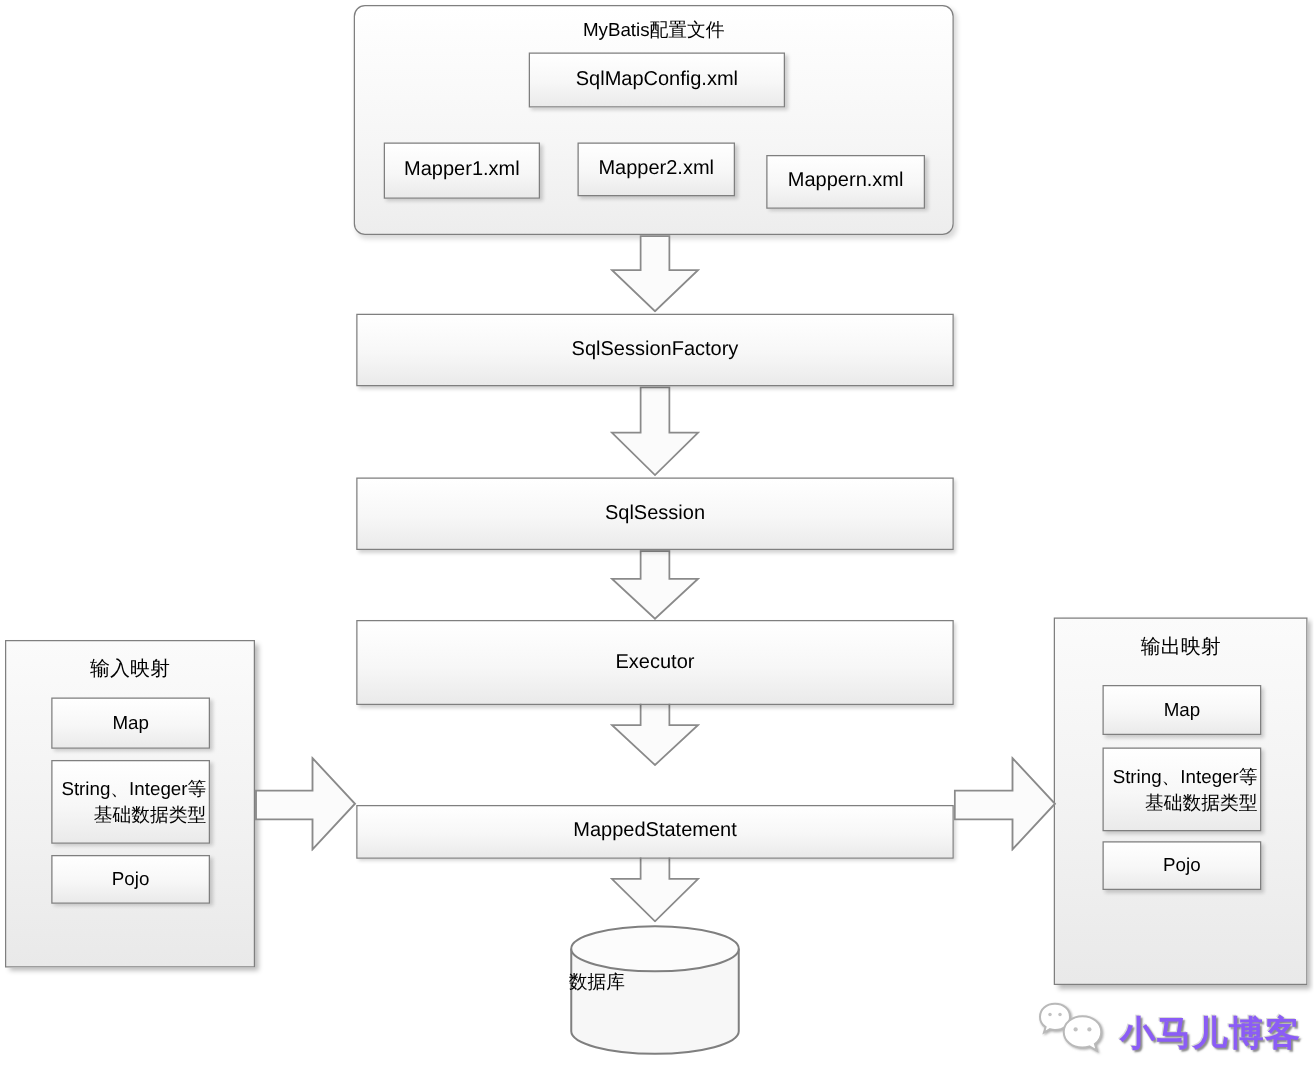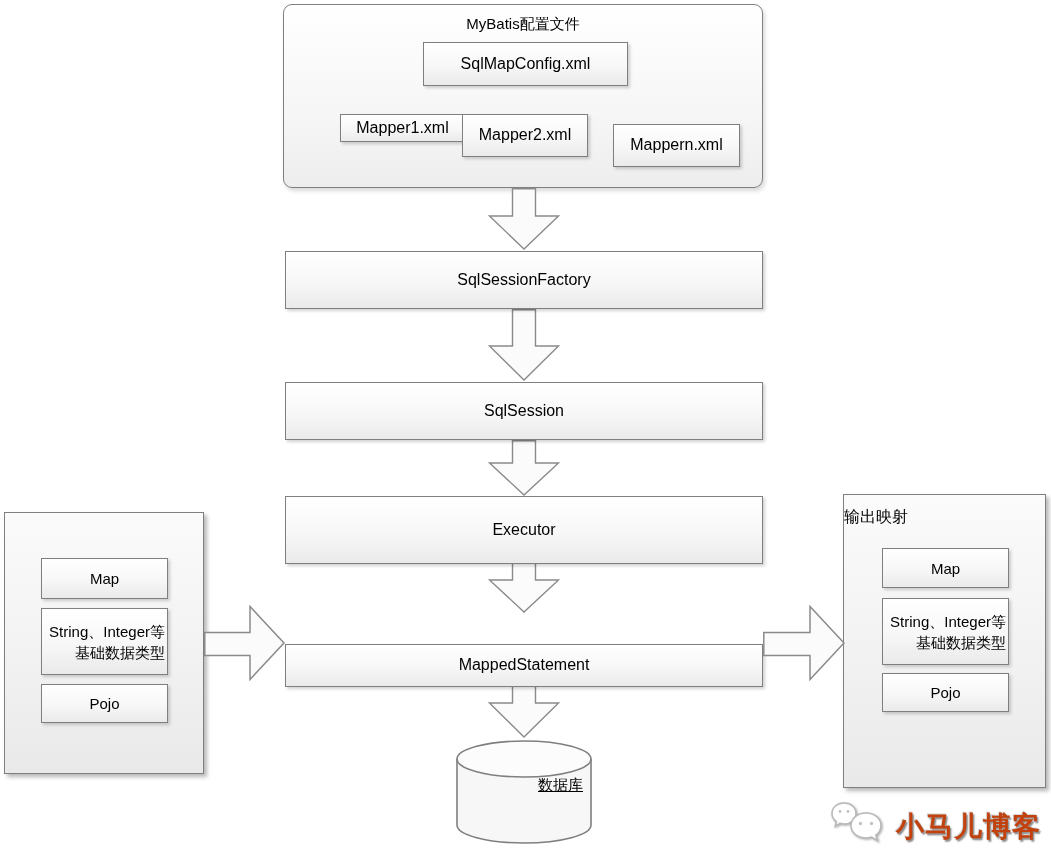--- a/index.html
+++ b/index.html
@@ -26,51 +26,51 @@
     position:absolute;left:0;top:10px;width:100%;
     text-align:center;font-size:15px;
   }
   .panel{
     position:absolute;
     background:linear-gradient(180deg,#fbfbfb 0%,#f1f1f1 60%,#e9e9e9 100%);
     border:1.5px solid #7f7f7f;
     box-shadow:3px 3px 4px rgba(0,0,0,0.28);
     box-sizing:border-box;
   }
-  .panel-title{position:absolute;left:0;top:12px;width:100%;text-align:left;font-size:16px;}
+  .panel-title{position:absolute;left:0;top:12px;width:100%;text-align:center;font-size:16px;}
   .small-text{font-size:15px;}
   .arrow-svg{position:absolute;display:block;}
   .cyl{position:absolute;left:455px;top:737px;width:138px;height:108px;}
   .cyl-label{
-    position:absolute;left:445px;top:776px;width:138px;
-    text-align:right;font-size:15px;text-decoration:underline;
+    position:absolute;left:455px;top:776px;width:138px;
+    text-align:left;font-size:15px;
   }
   .watermark{
     position:absolute;left:830px;top:796px;width:215px;height:62px;
     display:flex;align-items:center;gap:6px;
   }
   .wm-text{
     font-size:28px;font-weight:bold;letter-spacing:1px;
-    color:#c2410c;
+    color:#8b5cf6;
     text-shadow:-1px -1px 0 rgba(190,190,190,0.55),
                  1.5px 1.5px 1.5px rgba(125,125,125,0.9),
                  0 0 1px rgba(160,160,160,0.6);
     white-space:nowrap;
   }
   .wm-icon{filter:drop-shadow(1.5px 1.5px 1px rgba(130,130,130,0.65));}
 </style>
 </head>
 <body>
 
 <div class="stage">
 
   <div class="container-round">
     <div class="container-title">MyBatis配置文件</div>
     <div class="gbox" style="left:139px;top:37px;width:205px;height:44px;">SqlMapConfig.xml</div>
-    <div class="gbox" style="left:56px;top:109px;width:125px;height:28px;">Mapper1.xml</div>
+    <div class="gbox" style="left:23px;top:109px;width:125px;height:45px;">Mapper1.xml</div>
     <div class="gbox" style="left:178px;top:109px;width:126px;height:43px;">Mapper2.xml</div>
     <div class="gbox" style="left:316px;top:119px;width:127px;height:43px;margin-left:13px;">Mappern.xml</div>
   </div>
 
   <svg class="arrow-svg" style="left:488px;top:188px;" width="72" height="62" viewBox="0 0 72 62">
     <polygon points="24.5,0.8 47.5,0.8 47.5,28 70.5,28 36,61 1.5,28 24.5,28" fill="#fbfbfb" stroke="#8a8a8a" stroke-width="1.4"></polygon>
   </svg>
   <svg class="arrow-svg" style="left:488px;top:309px;" width="72" height="72" viewBox="0 0 72 72">
     <polygon points="24.5,0.8 47.5,0.8 47.5,37 70.5,37 36,71 1.5,37 24.5,37" fill="#fbfbfb" stroke="#8a8a8a" stroke-width="1.4"></polygon>
   </svg>
@@ -83,20 +83,21 @@
   <svg class="arrow-svg" style="left:488px;top:672px;" width="72" height="66" viewBox="0 0 72 66">
     <polygon points="24.5,0.8 47.5,0.8 47.5,31 70.5,31 36,65 1.5,31 24.5,31" fill="#fbfbfb" stroke="#8a8a8a" stroke-width="1.4"></polygon>
   </svg>
 
   <div class="gbox" style="left:285px;top:251px;width:478px;height:58px;">SqlSessionFactory</div>
   <div class="gbox" style="left:285px;top:382px;width:478px;height:58px;">SqlSession</div>
   <div class="gbox" style="left:285px;top:496px;width:478px;height:68px;">Executor</div>
   <div class="gbox" style="left:285px;top:644px;width:478px;height:43px;">MappedStatement</div>
 
   <div class="panel" style="left:4px;top:512px;width:200px;height:262px;">
+    <div class="panel-title">输入映射</div>
     <div class="gbox small-text" style="left:36px;top:45px;width:127px;height:41px;">Map</div>
     <div class="gbox small-text" style="left:36px;top:95px;width:127px;height:67px;padding:2px;">String、Integer等基础数据类型</div>
     <div class="gbox small-text" style="left:36px;top:171px;width:127px;height:39px;">Pojo</div>
   </div>
 
   <div class="panel" style="left:843px;top:494px;width:203px;height:294px;">
     <div class="panel-title">输出映射</div>
     <div class="gbox small-text" style="left:38px;top:53px;width:127px;height:40px;">Map</div>
     <div class="gbox small-text" style="left:38px;top:103px;width:127px;height:67px;padding:2px;">String、Integer等基础数据类型</div>
     <div class="gbox small-text" style="left:38px;top:178px;width:127px;height:39px;">Pojo</div>

